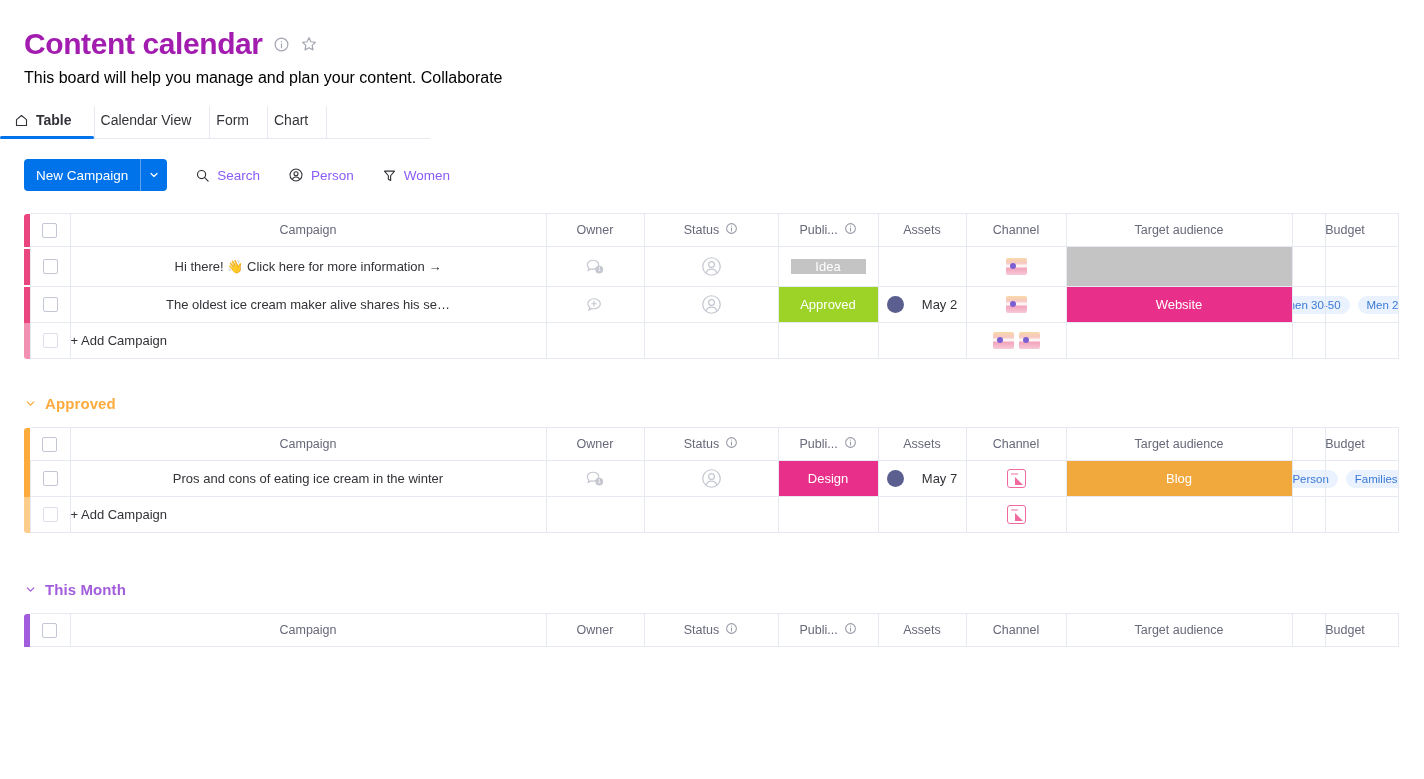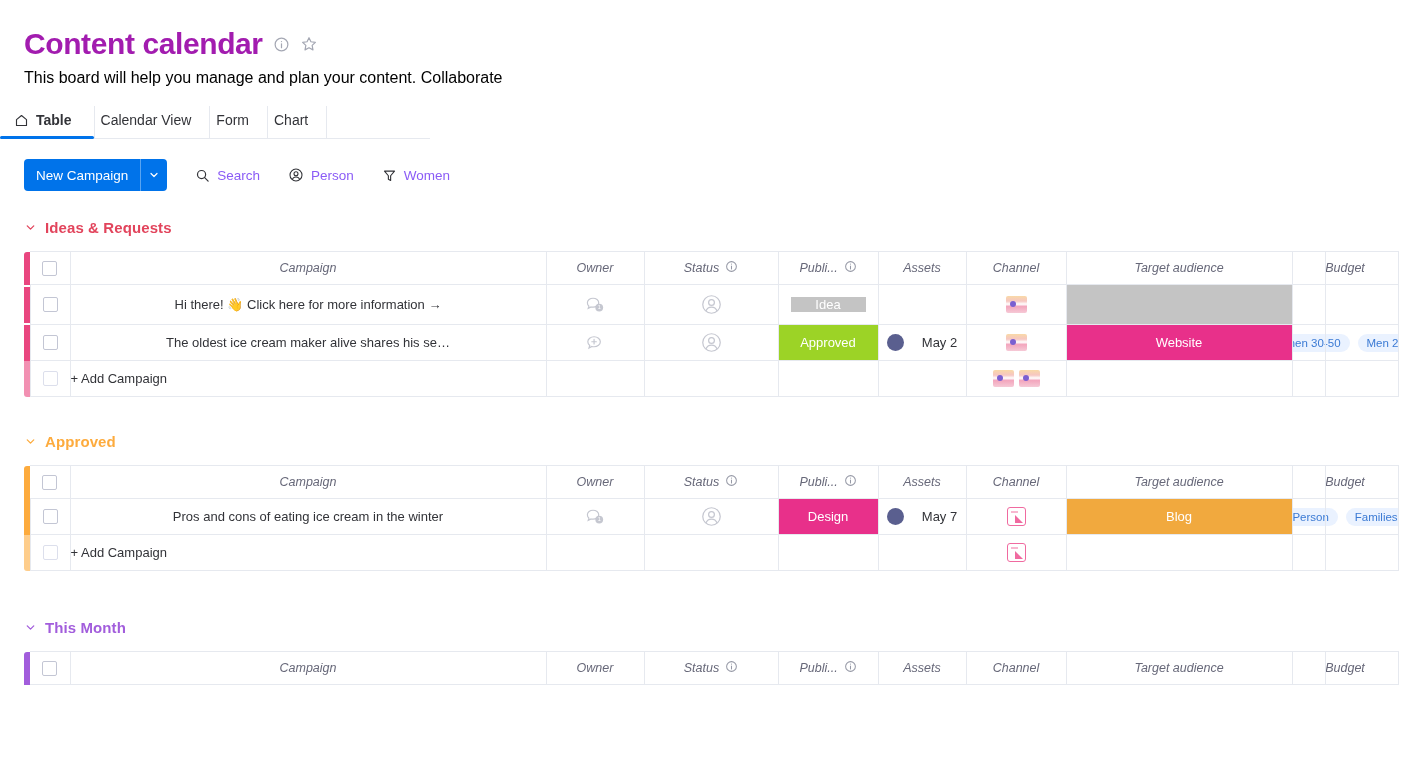--- a/index.html
+++ b/index.html
@@ -84,21 +84,21 @@
   .accent-cell { width: 6px; padding: 0 !important; }
   .accent-bar { width: 6px; height: 100%; min-height: 30px; }
 
   th.col {
     height: 33px; font-size: 12.5px; font-weight: 400; color: #676879;
     border: 1px solid #e6e9ef; border-top: 1px solid #e6e9ef;
     background: #fff; text-align: center; vertical-align: middle;
     position: relative;
   }
   th.col .hdr-inner {
-    display: flex; align-items: center; justify-content: center; gap: 6px; font-style: italic;
+    display: flex; align-items: center; justify-content: center; gap: 6px;
   }
   th.chk-col { width: 40px; border-left: none; }
   td.chk-col { width: 40px; border-left: none; }
 
   td.cell {
     height: 36px; border: 1px solid #e6e9ef; background: #fff;
     font-size: 13px; color: #323338; text-align: center; vertical-align: middle;
     position: relative; overflow: hidden;
   }
 
@@ -253,28 +253,20 @@
         <svg width="15" height="15" viewBox="0 0 24 24" fill="none" stroke="currentColor" stroke-width="1.8" stroke-linejoin="round">
           <path d="M4 5h16l-6.2 7.4V20l-3.6-2v-5.6z"></path>
         </svg>
       </span>
       <span>Women</span>
     </div>
   </div>
 
   <div id="groups-root">
   <div class="group" style="margin-top:22px">
-    <div class="group-title-row">
-      <span class="group-caret">
-            <svg width="13" height="13" viewBox="0 0 24 24" fill="none" stroke="#e2445c" stroke-width="2.4" stroke-linecap="round" stroke-linejoin="round">
-     <path d="M6 9l6 6 6-6"></path>
-   </svg>
-          </span>
-      <span class="group-name" style="color:#e2445c">Ideas &amp; Requests</span>
-    </div>
     <div class="table-wrap">
       <table class="board">
         <tbody>
 
   <tr>
     <td class="accent-cell">
       <div class="accent-bar" style="background:#e9467f;height:33px;border-radius:3px 0 0 0;"></div>
     </td>
     <th class="col chk-col" style="width:40px">
       <span class="chk"></span>

